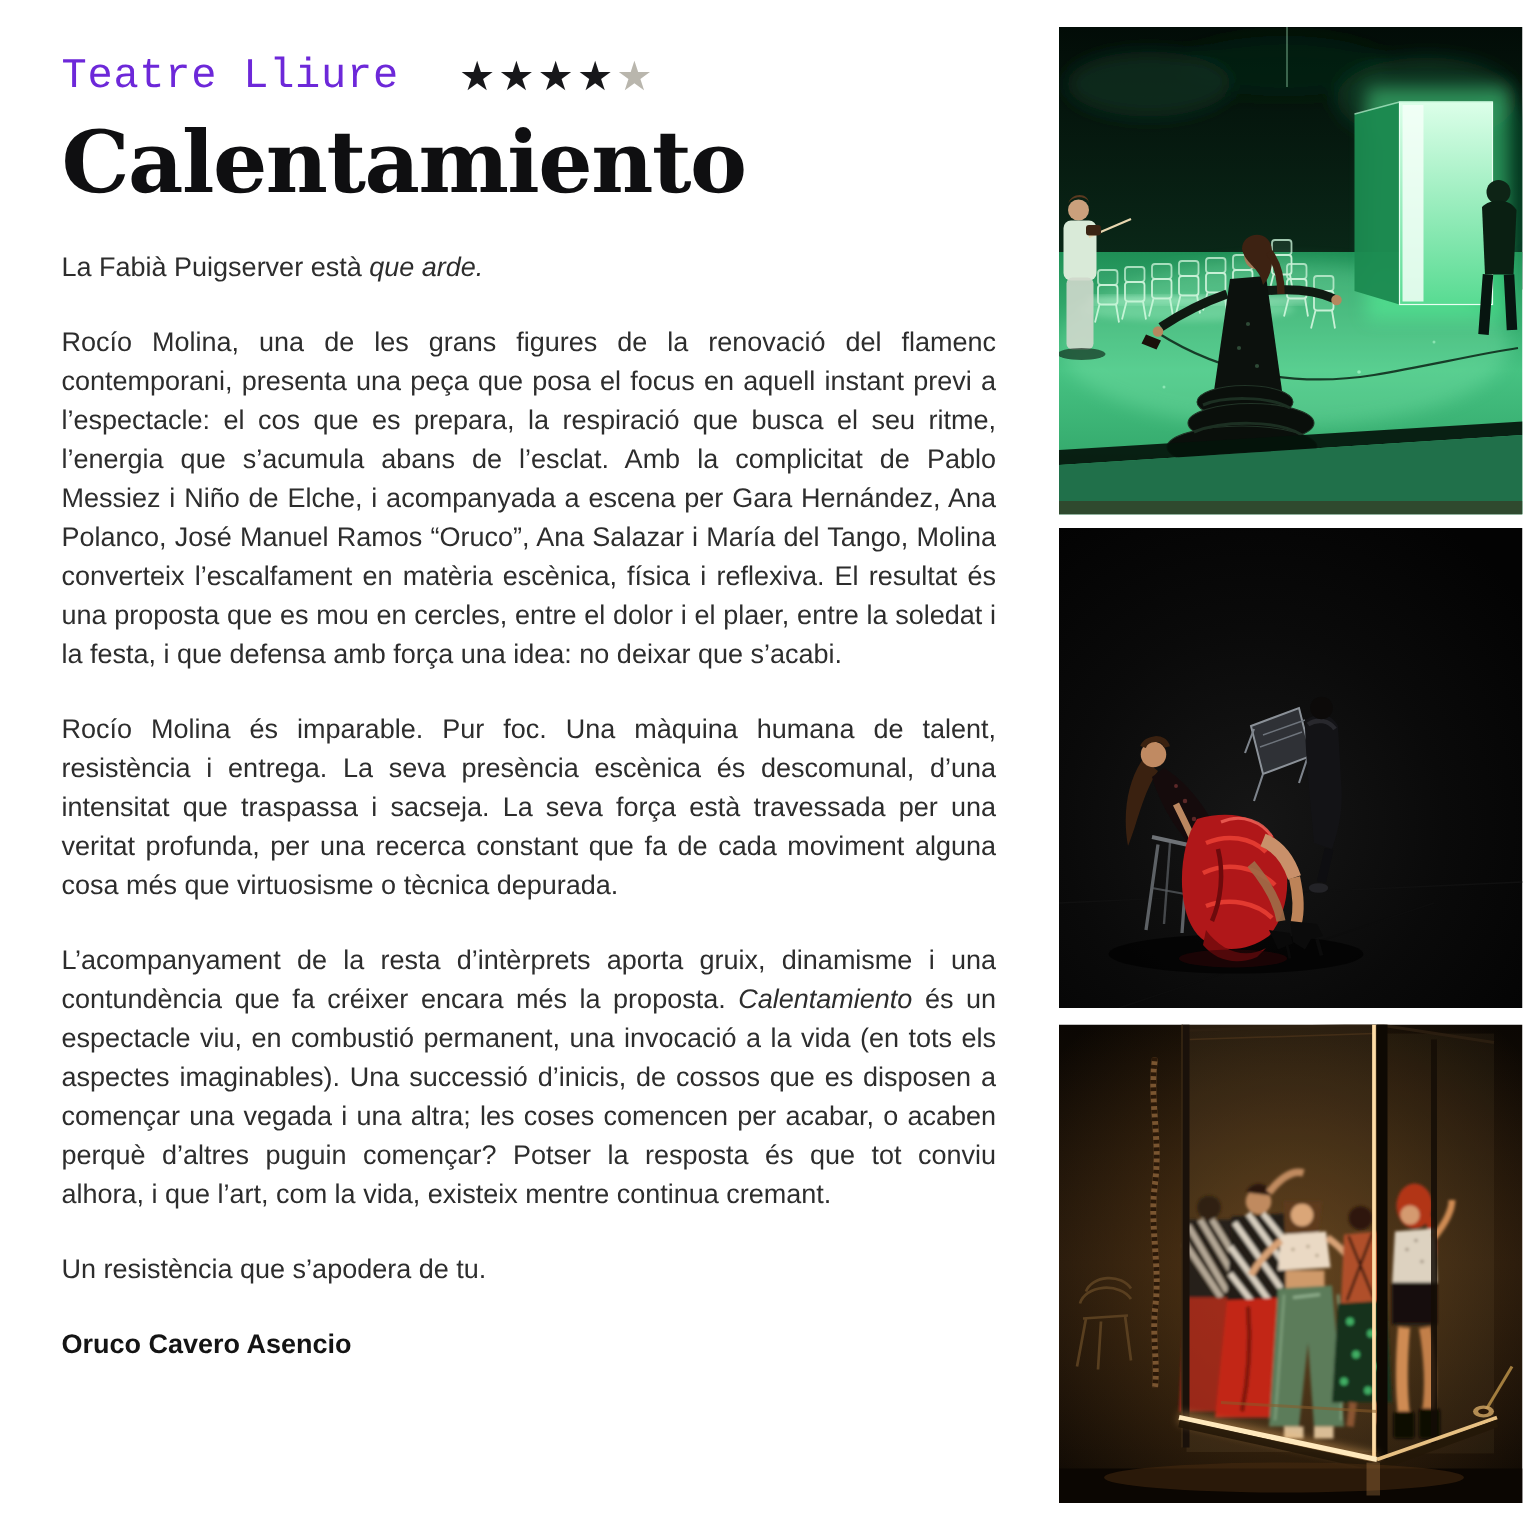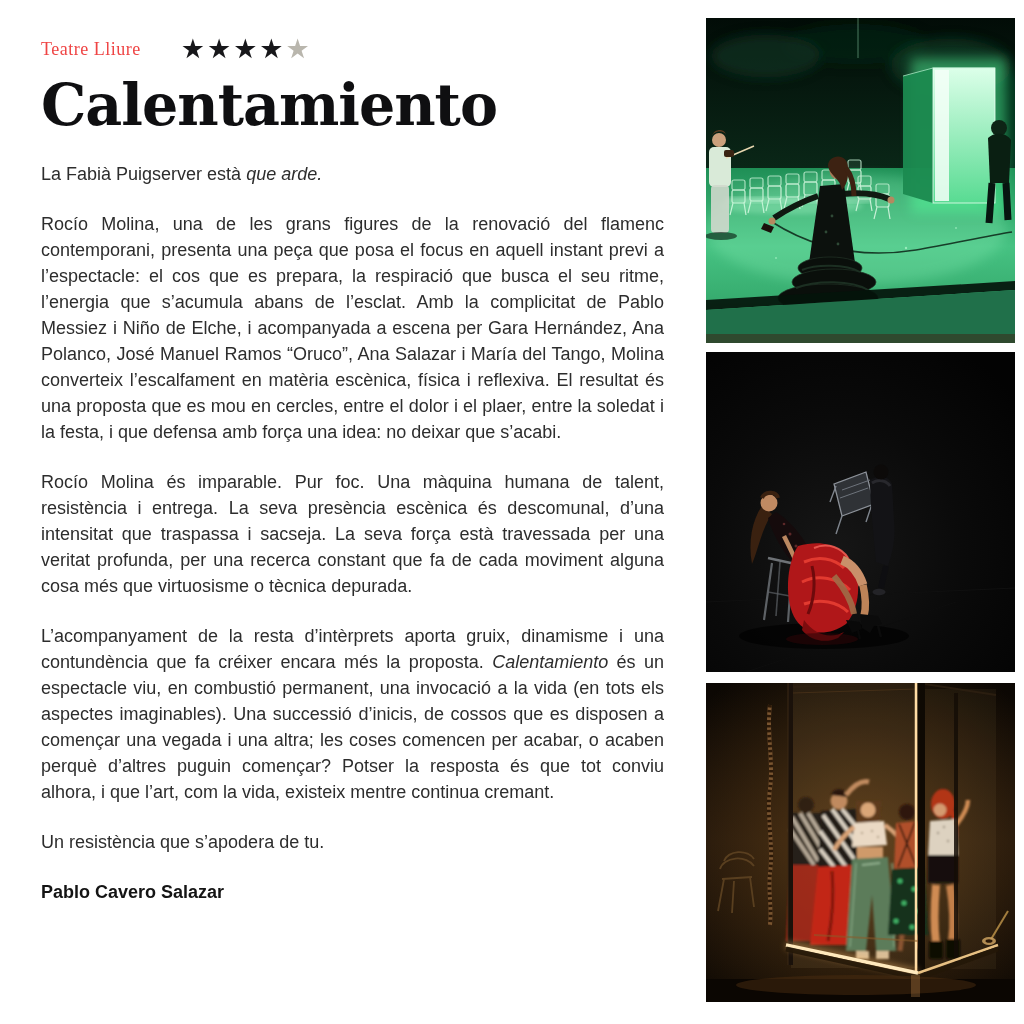--- a/index.html
+++ b/index.html
@@ -1,21 +1,21 @@
 <!DOCTYPE html>
 <html><head>
 <meta charset="utf-8">
 <style>
   html,body{margin:0;padding:0;background:#ffffff;}
   .page{position:relative;width:1024px;height:1024px;background:#ffffff;overflow:hidden;
         font-family:"Liberation Sans",sans-serif;}
   
   .content{position:absolute;left:41px;top:36px;width:627px;}
   .brand-row{display:flex;align-items:center;}
-  .brand{font-family:Liberation Serif, serif;font-size:18px;color:#ef4444;letter-spacing:.5px;}
+  .brand{font-family:Liberation Mono, monospace;font-size:28px;color:#6d28d9;letter-spacing:.5px;}
   .stars{margin-left:40px;font-size:27px;letter-spacing:2px;line-height:1;display:flex;}
   .star{display:inline-block;}
   .star.filled{color:#17171a;}
   .star.empty{color:#b9b6ad;}
   .title{font-family:"DejaVu Serif",serif;font-weight:700;font-size:57px;line-height:1.05;
          color:#0f0f11;letter-spacing:-1px;margin-top:12px;}
   .article{margin-top:26px;font-size:18px;line-height:26px;color:#2d2d2d;text-align:justify;}
   .article p{margin:0 4px 24px 0;}
   .article em{font-style:italic;}
   .byline{font-weight:bold;color:#141414;margin-bottom:0;}
@@ -44,21 +44,21 @@
         </span>
     </div>
     <div class="title">Calentamiento</div>
 
     <div class="article">
       <p><span>La Fabià Puigserver està </span><em>que arde.</em></p>
       <p>Rocío Molina, una de les grans figures de la renovació del flamenc contemporani, presenta una peça que posa el focus en aquell instant previ a l’espectacle: el cos que es prepara, la respiració que busca el seu ritme, l’energia que s’acumula abans de l’esclat. Amb la complicitat de Pablo Messiez i Niño de Elche, i acompanyada a escena per Gara Hernández, Ana Polanco, José Manuel Ramos “Oruco”, Ana Salazar i María del Tango, Molina converteix l’escalfament en matèria escènica, física i reflexiva. El resultat és una proposta que es mou en cercles, entre el dolor i el plaer, entre la soledat i la festa, i que defensa amb força una idea: no deixar que s’acabi.</p>
       <p>Rocío Molina és imparable. Pur foc. Una màquina humana de talent, resistència i entrega. La seva presència escènica és descomunal, d’una intensitat que traspassa i sacseja. La seva força està travessada per una veritat profunda, per una recerca constant que fa de cada moviment alguna cosa més que virtuosisme o tècnica depurada.</p>
       <p><span>L’acompanyament de la resta d’intèrprets aporta gruix, dinamisme i una contundència que fa créixer encara més la proposta. </span><em>Calentamiento</em><span> és un espectacle viu, en combustió permanent, una invocació a la vida (en tots els aspectes imaginables). Una successió d’inicis, de cossos que es disposen a començar una vegada i una altra; les coses comencen per acabar, o acaben perquè d’altres puguin començar? Potser la resposta és que tot conviu alhora, i que l’art, com la vida, existeix mentre continua cremant.</span></p>
       <p>Un resistència que s’apodera de tu.</p>
-      <p class="byline">Pablo Cavero Salazar</p>
+      <p class="byline">Oruco Cavero Asencio</p>
     </div>
   </div>
 
   <div class="photos">
 
     <figure class="ph1" aria-label="Flamenco dancer kneeling on a green-lit stage with a glowing box and a row of transparent chairs">
       <svg width="309" height="325" viewBox="0 0 309 325" preserveAspectRatio="none">
         <defs>
           <linearGradient id="p1sky" x1="0" y1="0" x2="0" y2="1">
             <stop offset="0" stop-color="#020c07"></stop>

